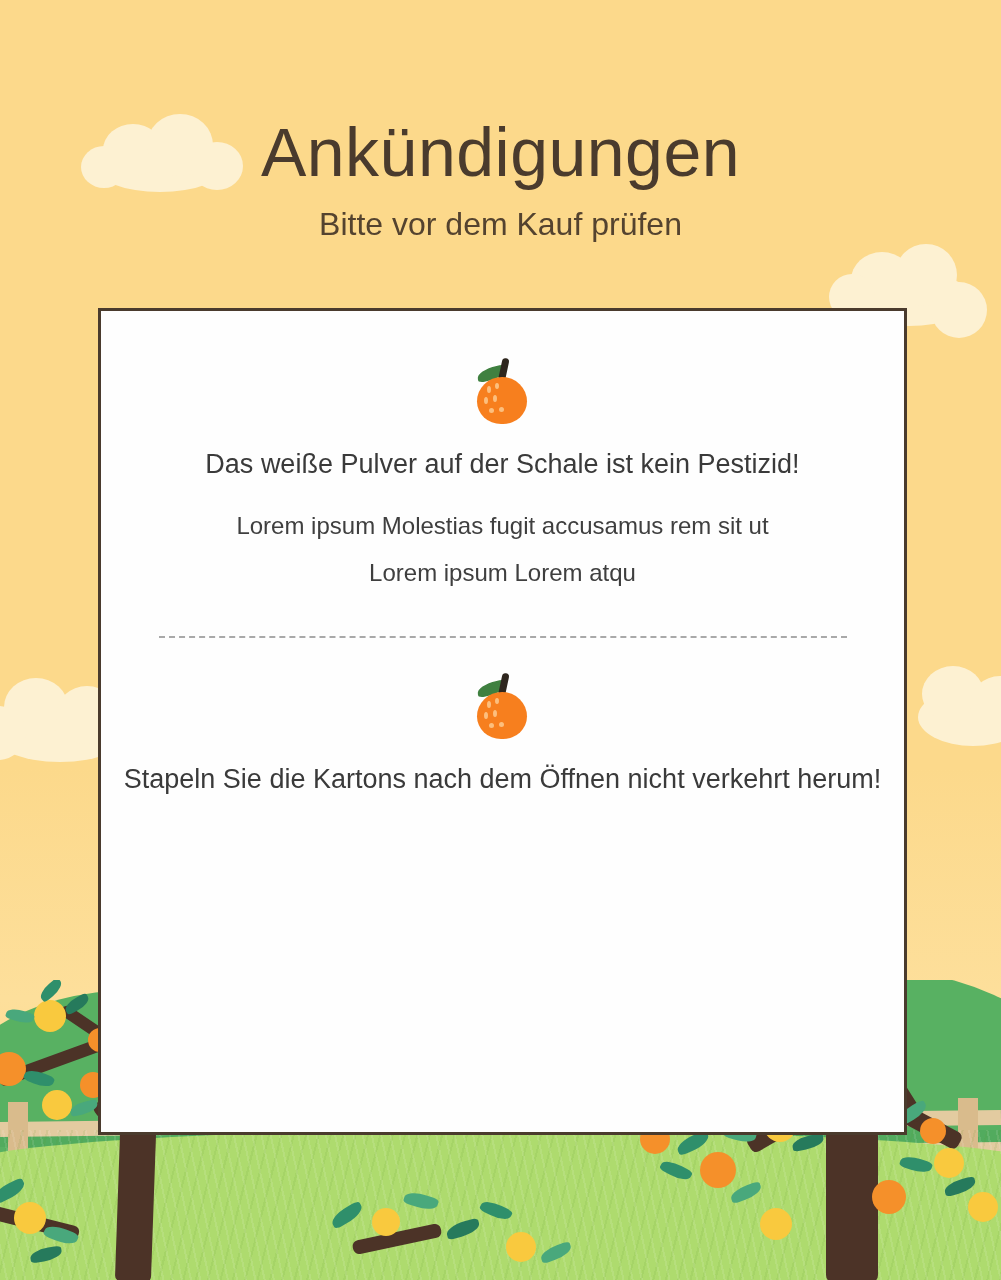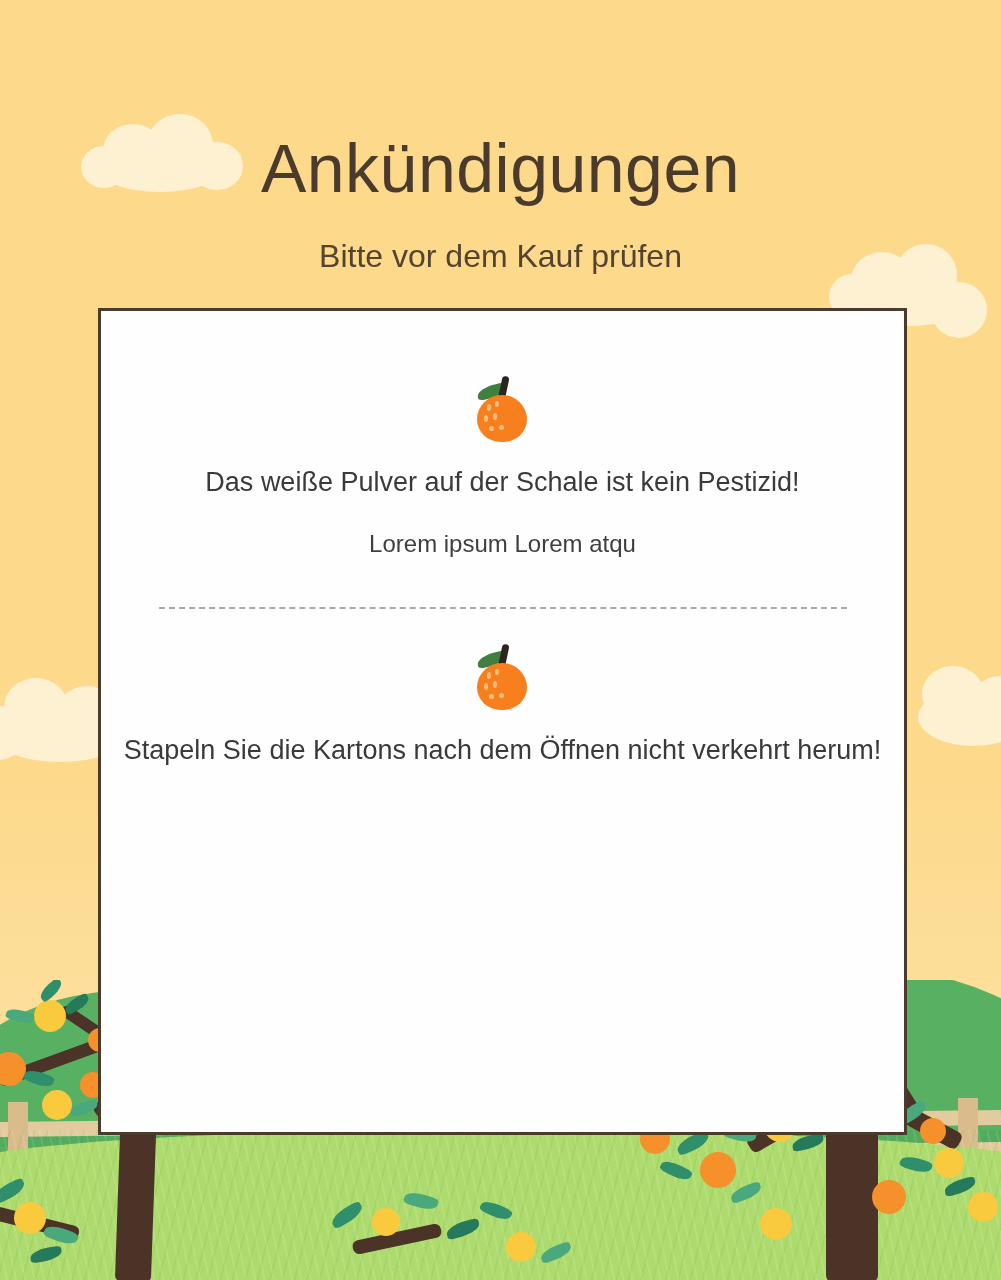--- a/index.html
+++ b/index.html
@@ -105,30 +105,30 @@
   
   .header {
     position: absolute;
     left: 0;
     top: 0;
     width: 1001px;
     text-align: center;
     z-index: 5;
   }
   .title {
-    margin: 16px;
+    margin: 0;
     padding-top: 118px;
     font-size: 68px;
     font-weight: 300;
     letter-spacing: 0.5px;
     color: #4A3B2D;
     line-height: 1.0;
   }
   .subtitle {
-    margin: 16px;
+    margin: 0;
     padding-top: 20px;
     font-size: 32px;
     font-weight: 400;
     color: #54432F;
   }
 
   
   .card {
     position: absolute;
     left: 98px;
@@ -136,21 +136,21 @@
     width: 809px;
     height: 827px;
     box-sizing: border-box;
     background: #FEFEFE;
     border: 3px solid #4A3B2D;
     z-index: 6;
   }
   .section {
     text-align: center;
   }
-  .sec-1 { padding-top: 64px; text-align: center; }
+  .sec-1 { padding-top: 46px; text-align: center; }
   .sec-2 { padding-top: 34px; }
 
   .orange-icon {
     position: relative;
     width: 62px;
     height: 68px;
     margin: 0 auto;
   }
   .orange-body {
     position: absolute;
@@ -337,20 +337,21 @@
           <div class="speck" style="left:10px; top:9px;  width:4px; height:7px;"></div>
           <div class="speck" style="left:18px; top:6px;  width:4px; height:6px;"></div>
           <div class="speck" style="left:7px;  top:20px; width:4px; height:7px;"></div>
           <div class="speck" style="left:16px; top:18px; width:4px; height:7px;"></div>
           <div class="speck" style="left:12px; top:31px; width:5px; height:5px;"></div>
           <div class="speck" style="left:22px; top:30px; width:5px; height:5px;"></div>
         </div>
       </div>
       <h2 class="sec-head">Das weiße Pulver auf der Schale ist kein Pestizid!</h2>
       <div class="sec-lines">
+        <div class="sec-line">Lorem ipsum Molestias fugit accusamus rem sit ut</div>
         <div class="sec-line">Lorem ipsum Lorem atqu</div>
       </div>
     </div>
 
     <div class="divider"></div>
 
     <div class="section sec-2">
       <div class="orange-icon">
         <div class="orange-leaf"></div>
         <div class="orange-stem"></div>

